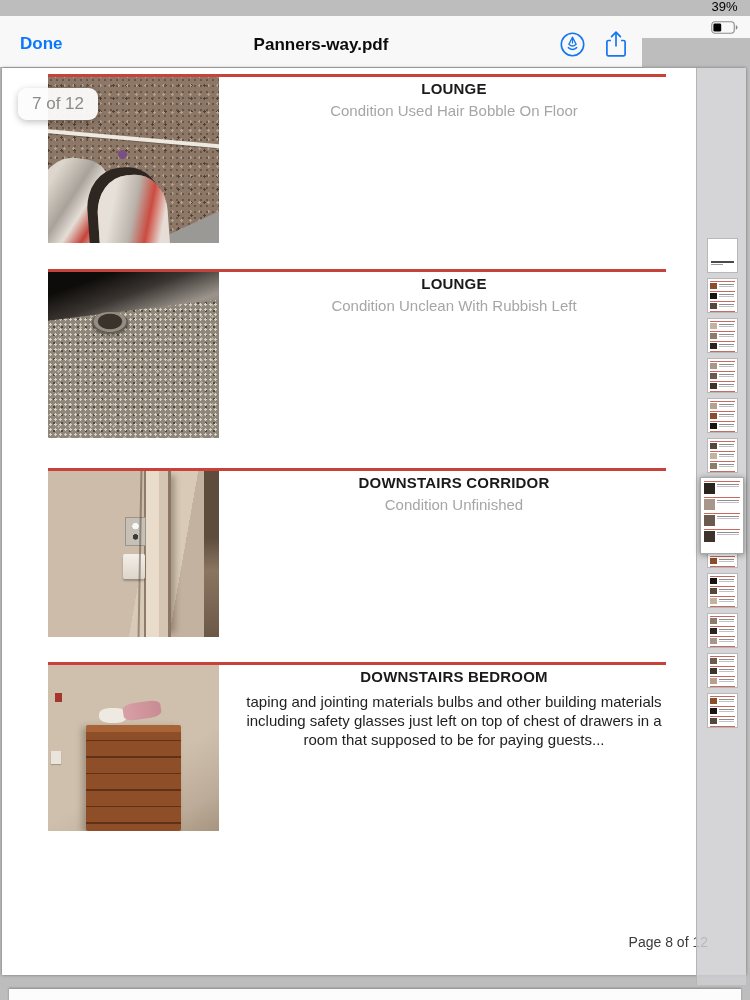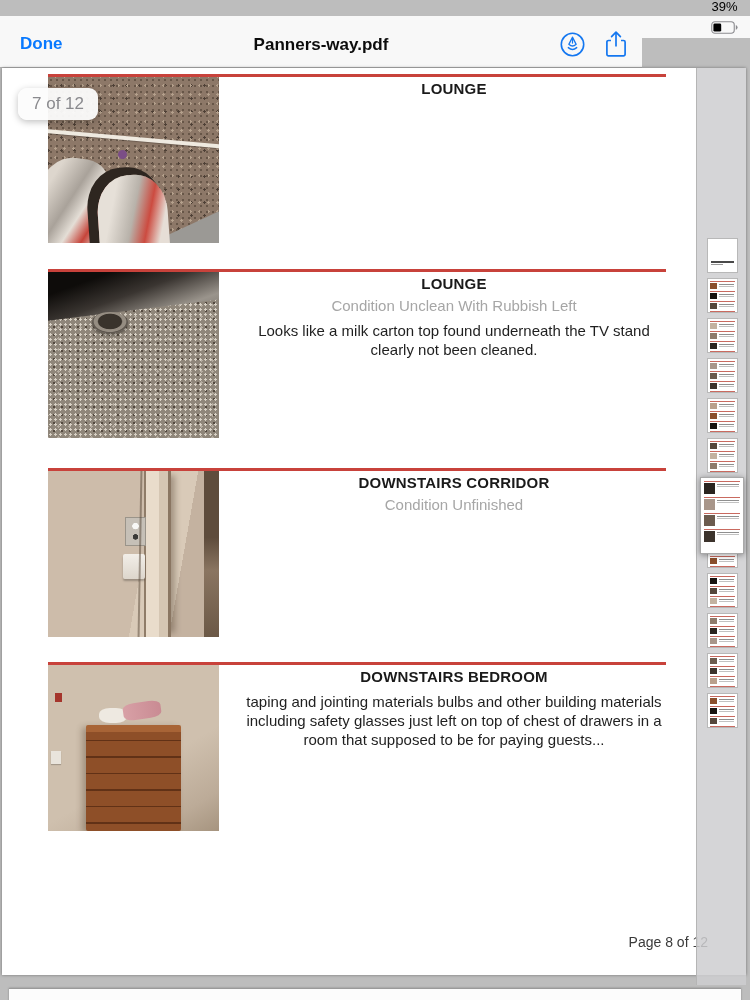--- a/index.html
+++ b/index.html
@@ -189,34 +189,34 @@
       <div id="entries">
           <div class="entry" style="top: 6px;">
     <div class="red-line"></div>
     <div class="photo p-carpet-socks">
               <span class="c1"></span>
               <span class="c2"></span>
               <span class="c3"></span>
             </div>
     <div class="entry-text">
       <div class="entry-title">LOUNGE</div>
+      <div class="entry-condition">Condition Used Hair Bobble On Floor</div>
       <div class="entry-description"></div>
     </div>
   </div>
           <div class="entry" style="top: 201px;">
     <div class="red-line"></div>
     <div class="photo p-carpet-grommet">
               <span class="c1"></span>
               <span class="c2"></span>
               <span class="c3"></span>
             </div>
     <div class="entry-text">
       <div class="entry-title">LOUNGE</div>
       <div class="entry-condition">Condition Unclean With Rubbish Left</div>
-      <div class="entry-description">Looks like a milk carton top found underneath the TV stand clearly not been cleaned.</div>
     </div>
   </div>
           <div class="entry" style="top: 400px;">
     <div class="red-line"></div>
     <div class="photo p-corridor-wall">
               <span class="c1"></span>
               <span class="c2"></span>
               <span class="c3"></span>
             </div>
     <div class="entry-text">

